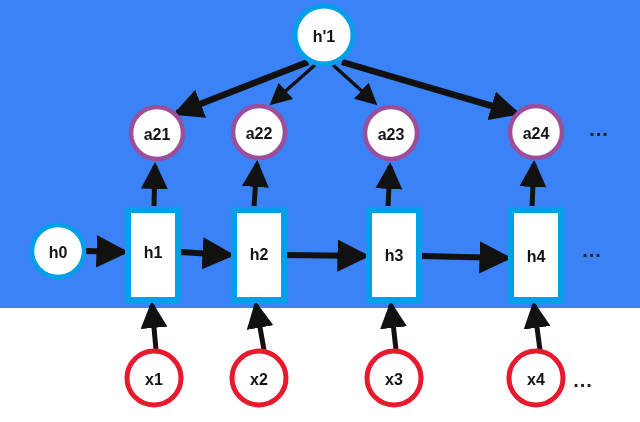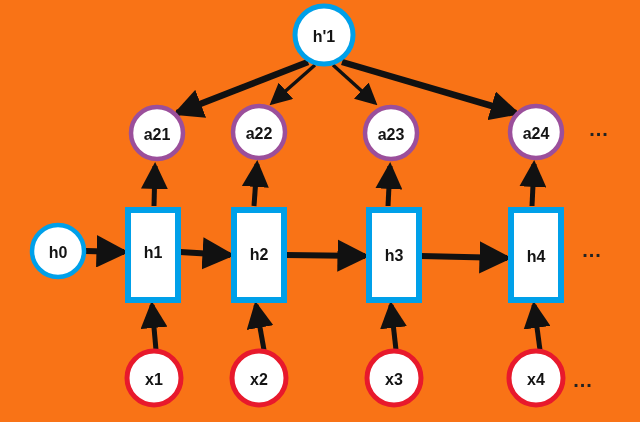--- a/index.html
+++ b/index.html
@@ -9,22 +9,22 @@
   }
   body {
     width: 640px;
     height: 422px;
     font-family: "Liberation Sans", sans-serif;
     overflow: hidden;
   }
   #diagram-root {
     position: relative;
     width: 640px;
-    height: 422px;
-    background: #f97316;
+    height: 308px;
+    background: #3b82f6;
   }
   #diagram-svg {
     position: absolute;
     top: 0;
     left: 0;
     width: 640px;
     height: 422px;
   }
   .node-label {
     font-family: "Liberation Sans", sans-serif;

